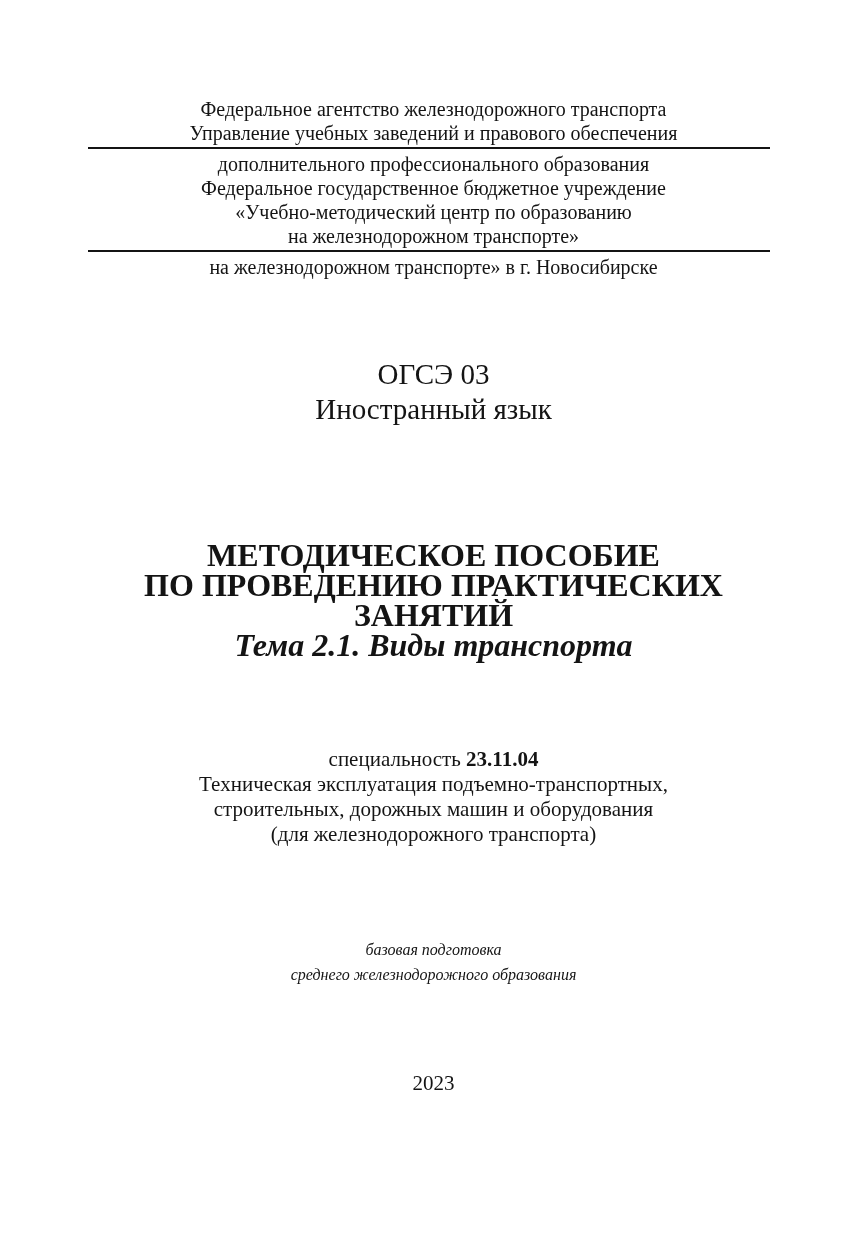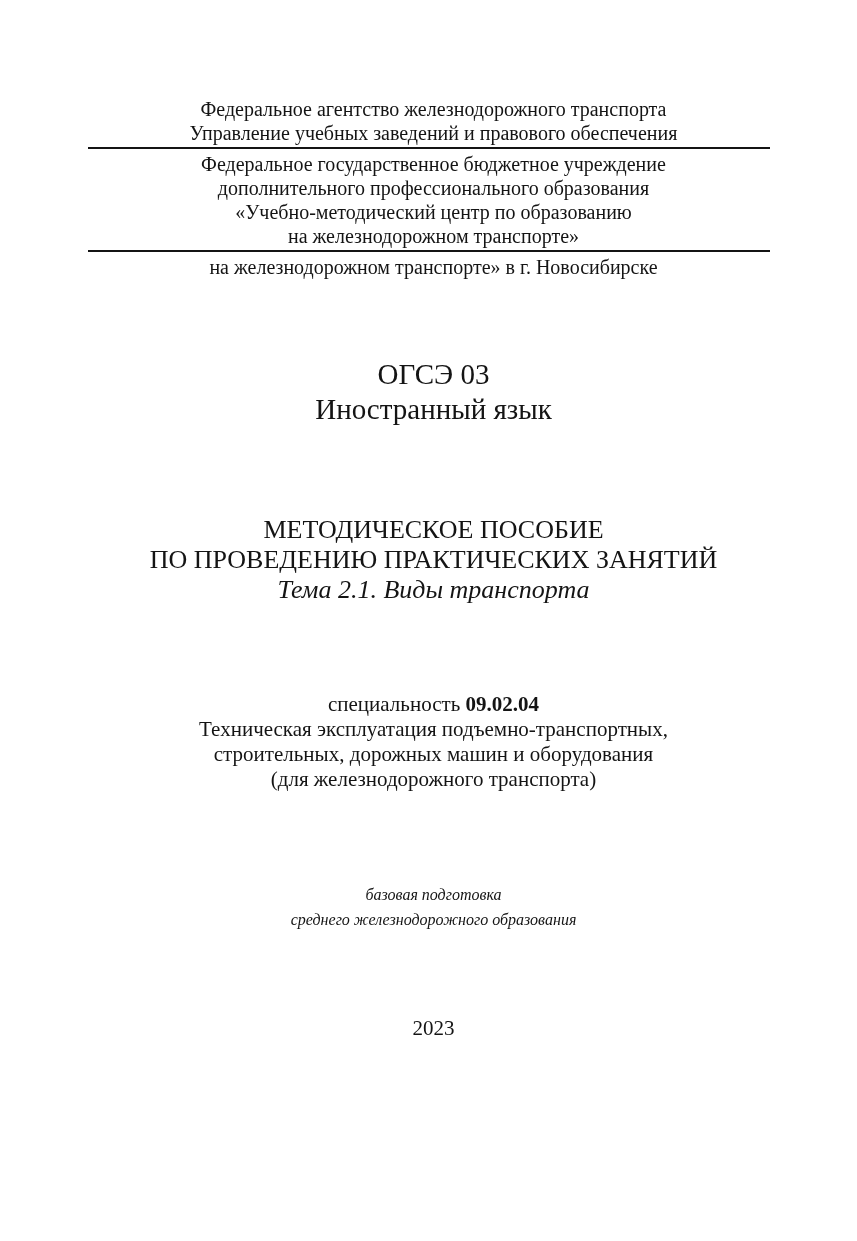--- a/index.html
+++ b/index.html
@@ -33,24 +33,24 @@
     margin: 2px 0 3px 0;
     width: 100%;
   }
   .course-block {
     margin-top: 78px;
     font-size: 29px;
     line-height: 35px;
     font-weight: normal;
   }
   .manual-block {
-    margin-top: 88px;
-    font-size: 26px;
+    margin-top: 113px;
+    font-size: 32px;
     line-height: 30px;
-    font-weight: normal;
+    font-weight: bold;
   }
   .manual-topic {
     font-style: italic;
   }
   .specialty-block {
     margin-top: 87px;
     font-size: 21px;
     line-height: 25px;
   }
   .specialty-code {
@@ -77,22 +77,22 @@
 
     <div class="header-block">
       <div>
         <span class="line">Федеральное агентство железнодорожного транспорта</span>
         <span class="line">Управление учебных заведений и правового обеспечения</span>
       </div>
 
       <hr class="rule">
 
       <div>
+        <span class="line">дополнительного профессионального образования</span>
         <span class="line">Федеральное государственное бюджетное учреждение</span>
-        <span class="line">дополнительного профессионального образования</span>
         <span class="line">«Учебно-методический центр по образованию</span>
         <span class="line">на железнодорожном транспорте»</span>
       </div>
 
       <hr class="rule">
 
       <div>
         <span class="line">на железнодорожном транспорте» в г. Новосибирске</span>
       </div>
     </div>
@@ -102,21 +102,21 @@
       <span class="line">Иностранный язык</span>
     </div>
 
     <div class="manual-block">
       <span class="line">МЕТОДИЧЕСКОЕ ПОСОБИЕ</span>
       <span class="line">ПО ПРОВЕДЕНИЮ ПРАКТИЧЕСКИХ ЗАНЯТИЙ</span>
       <span class="line manual-topic">Тема 2.1. Виды транспорта</span>
     </div>
 
     <div class="specialty-block">
-      <span class="line"><span>специальность</span> <span class="specialty-code">09.02.04</span></span>
+      <span class="line"><span>специальность</span> <span class="specialty-code">23.11.04</span></span>
       <span class="line">Техническая эксплуатация подъемно-транспортных,</span>
       <span class="line">строительных, дорожных машин и оборудования</span>
       <span class="line">(для железнодорожного транспорта)</span>
     </div>
 
     <div class="training-block">
       <span class="line">базовая подготовка</span>
       <span class="line">среднего железнодорожного образования</span>
     </div>
 

